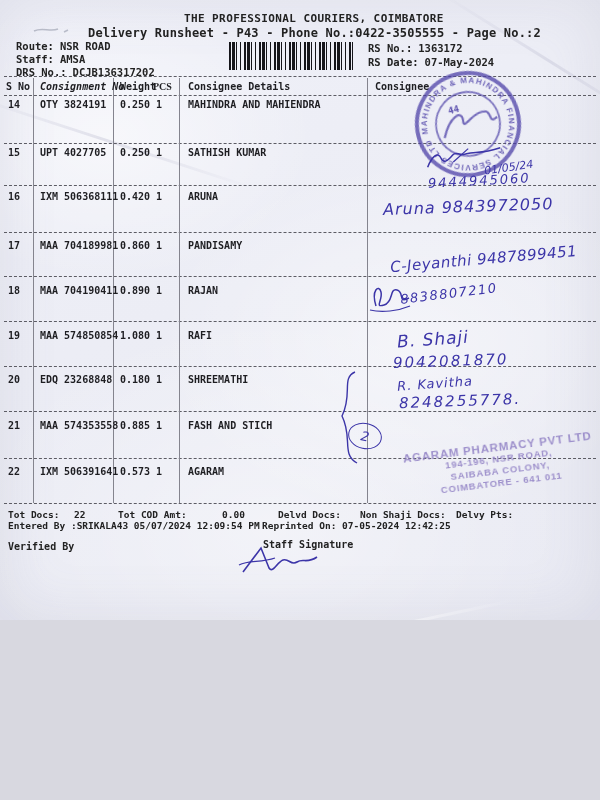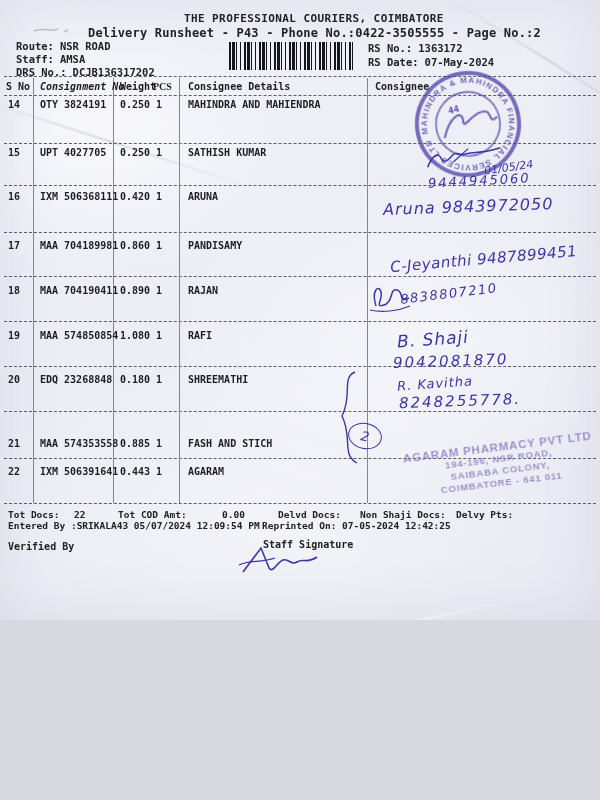--- a/index.html
+++ b/index.html
@@ -144,31 +144,31 @@
       <span class="td c-pcs">1</span>
       <span class="td c-cons">RAFI</span>
   </div>
   <div class="trow" style="top:374px;">
     <span class="td c-sno">20</span>
       <span class="td c-con">EDQ 23268848</span>
       <span class="td c-wt">0.180</span>
       <span class="td c-pcs">1</span>
       <span class="td c-cons">SHREEMATHI</span>
   </div>
-  <div class="trow" style="top:438px;">
+  <div class="trow" style="top:420px;">
     <span class="td c-sno">21</span>
       <span class="td c-con">MAA 574353558</span>
       <span class="td c-wt">0.885</span>
       <span class="td c-pcs">1</span>
       <span class="td c-cons">FASH AND STICH</span>
   </div>
   <div class="trow" style="top:466px;">
     <span class="td c-sno">22</span>
       <span class="td c-con">IXM 506391641</span>
-      <span class="td c-wt">0.443</span>
+      <span class="td c-wt">0.573</span>
       <span class="td c-pcs">1</span>
       <span class="td c-cons">AGARAM</span>
   </div>
 
   <svg class="stamp-round" width="120" height="120" viewBox="0 0 120 120" style="transform:rotate(-14deg);">
     <circle cx="60" cy="60" r="51" fill="none" stroke="#4a3da6" stroke-width="4" opacity=".8"></circle>
     <circle cx="60" cy="60" r="32" fill="none" stroke="#4a3da6" stroke-width="1.8" opacity=".75"></circle>
     <path id="arcP" d="M60,60 m-41,0 a41,41 0 1,1 82,0 a41,41 0 1,1 -82,0" fill="none" stroke="none"></path>
     <text font-size="8" font-weight="bold" letter-spacing="1.2" fill="#4a3da6" opacity=".85" font-family="Liberation Sans, sans-serif">
       <textPath href="#arcP">MAHINDRA &amp; MAHINDRA FINANCIAL SERVICES LTD ★</textPath>

